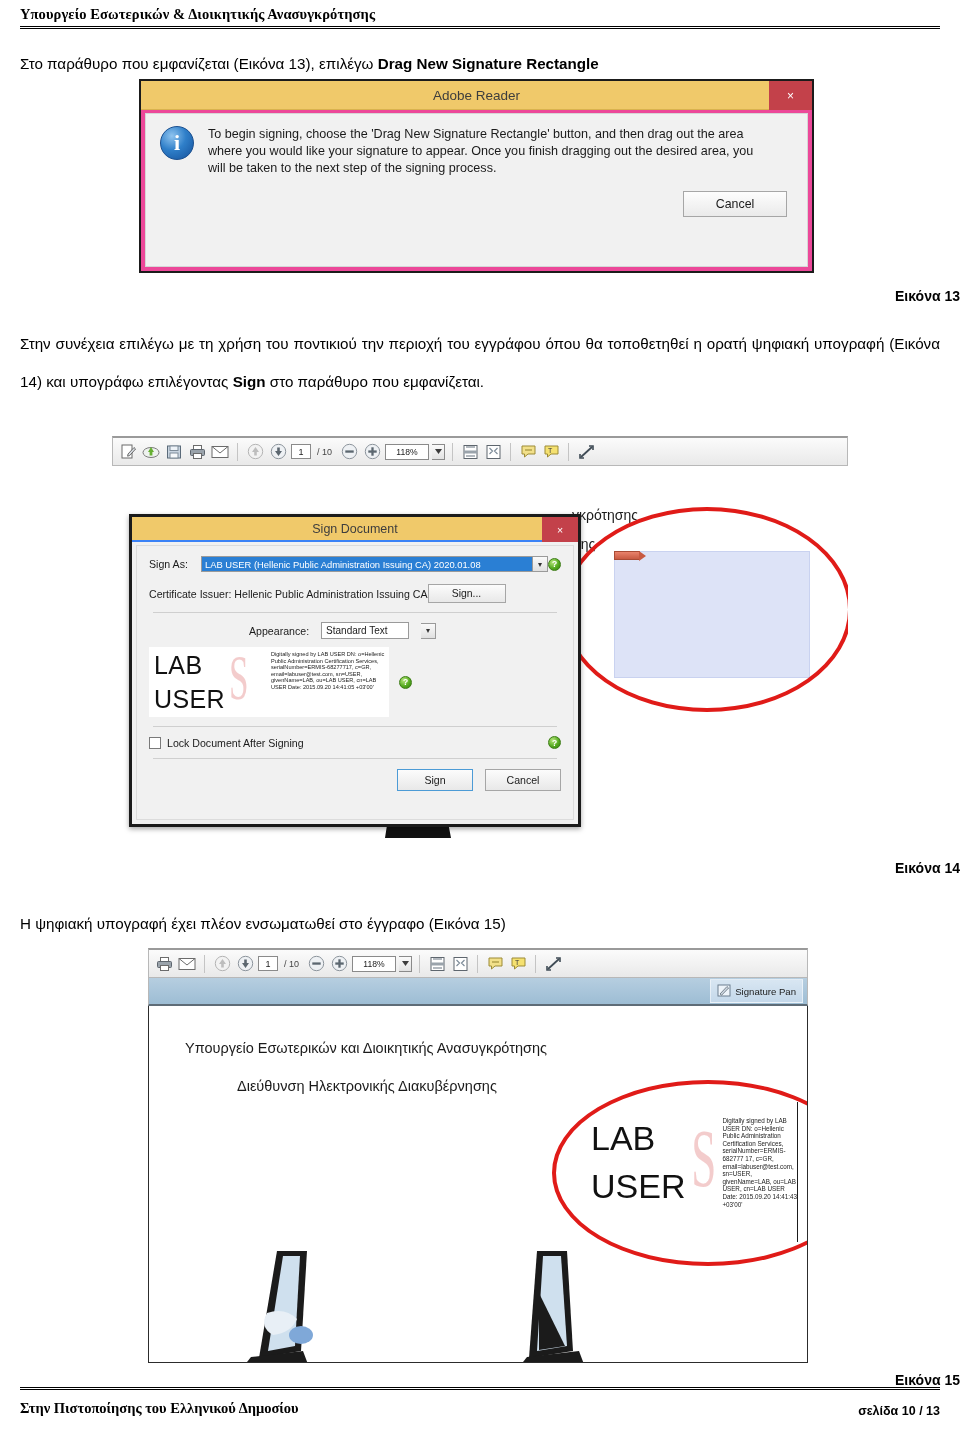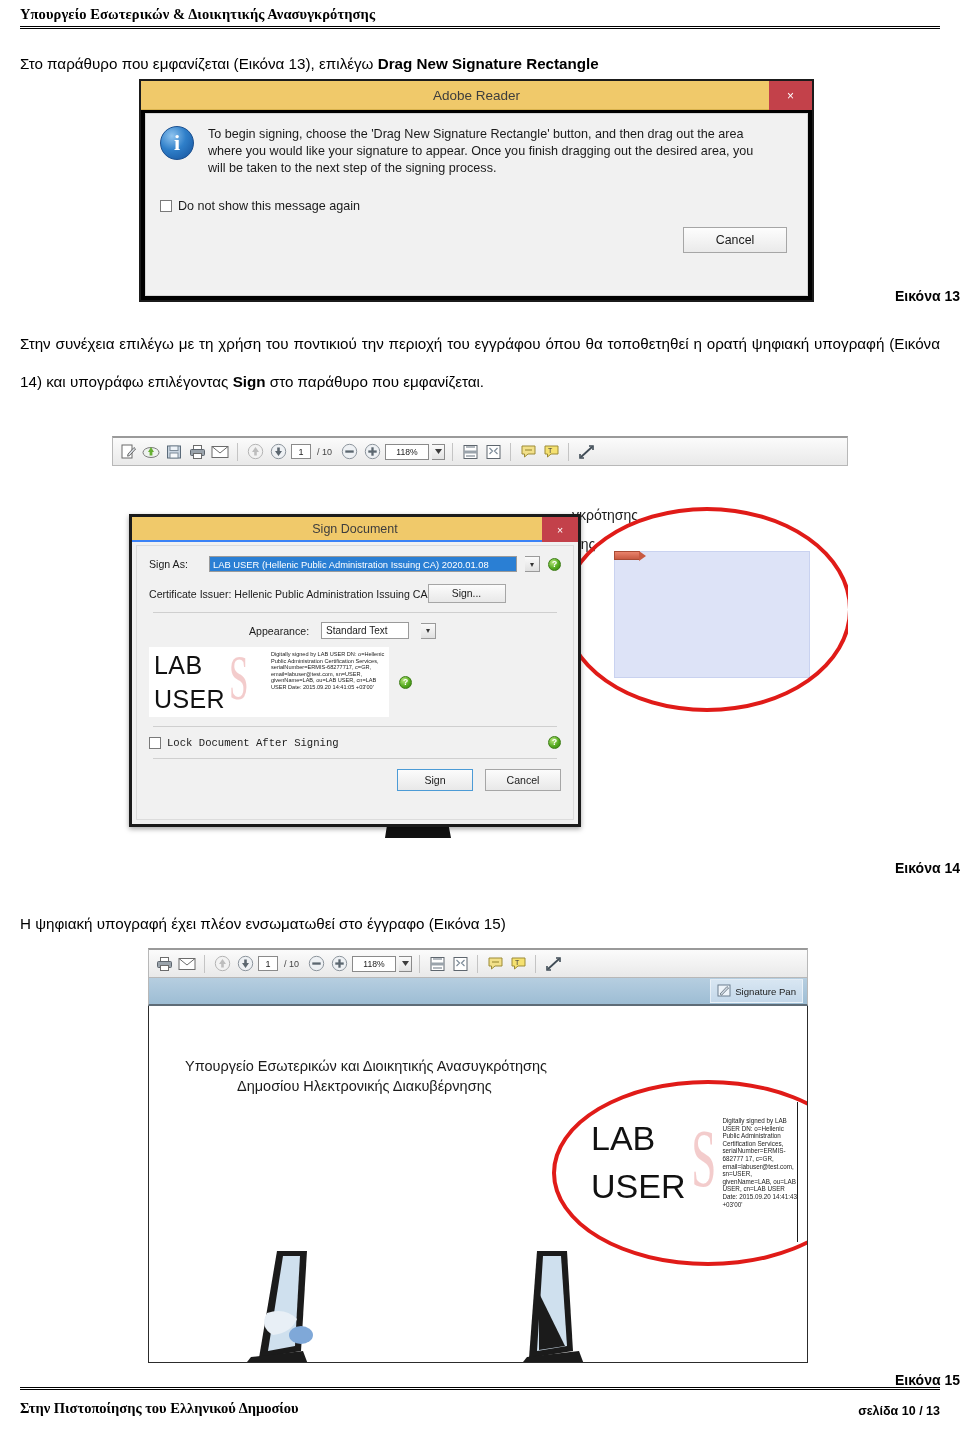--- a/index.html
+++ b/index.html
@@ -36,23 +36,23 @@
   .para b { font-weight:bold; }
   .caption {
     position:absolute; width:100%; text-align:right;
     font-size:14px; font-weight:bold;
     font-family:"Liberation Sans", sans-serif;
   }
   .justified { text-align:justify; text-align-last:left; }
 
   
   #fig13 {
-    position:absolute; left:139px; top:79px; width:675px; height:223px;
+    position:absolute; left:139px; top:79px; width:675px; height:194px;
     border:2.5px solid #1b1b1b;
-    background:#000000;
+    background:#ec4899;
   }
   #fig13 .titlebar {
     height:29px; background:#f0c96a;
     border-bottom:1px solid #d9b24e;
     position:relative;
   }
   #fig13 .titlebar .ttl {
     position:absolute; left:0; right:0; top:0; line-height:29px;
     text-align:center; font-size:13.5px; color:#3d3d3d;
   }
@@ -300,24 +300,20 @@
 <div id="fig13">
   <div class="titlebar">
     <div class="ttl">Adobe Reader</div>
     <div class="closebtn">×</div>
   </div>
   <div class="dlgbody">
     <div class="msgrow">
       <div class="info-icon">i</div>
       <div class="msgtext">To begin signing, choose the 'Drag New Signature Rectangle' button, and then drag out the area where you would like your signature to appear. Once you finish dragging out the desired area, you will be taken to the next step of the signing process.</div>
     </div>
-    <div class="chkrow">
-      <span class="wincheck"></span>
-      <span>Do not show this message again</span>
-    </div>
     <div class="btnrow">
       <div class="winbtn">Cancel</div>
     </div>
   </div>
 </div>
 
 <div class="caption" style="top:288px;">Εικόνα 13</div>
 
 <div class="para justified" style="left:20px; top:325px; width:920px;">
   <span>Στην συνέχεια επιλέγω με τη χρήση του ποντικιού την περιοχή του εγγράφου όπου θα τοποθετηθεί η ορατή ψηφιακή υπογραφή (Εικόνα 14) και υπογράφω επιλέγοντας </span><b>Sign</b><span> στο παράθυρο που εμφανίζεται.</span>
@@ -448,21 +444,21 @@
       </svg>
     </div>
 
     <div id="signdlg">
       <div class="titlebar">
         <div class="ttl">Sign Document</div>
         <div class="closebtn">×</div>
       </div>
       <div class="dlgbody">
 
-        <div class="row" style="gap:8px;">
+        <div class="row" style="">
           <span class="lbl" style="width:52px;">Sign As:</span>
           <span class="signas-select">LAB USER (Hellenic Public Administration Issuing CA) 2020.01.08</span>
           <span class="selarrow">▾</span>
           <span class="help-dot">?</span>
         </div>
 
         <div class="row" style="margin-top:12px; justify-content:flex-start;">
           <span class="lbl">Certificate Issuer: Hellenic Public Administration Issuing CA</span>
           <span class="small-btn">Sign...</span>
         </div>
@@ -479,21 +475,21 @@
           <div class="sig-preview">
             <div class="sig-swirl">S</div>
             <div class="sig-name">LAB USER</div>
             <div class="sig-detail">Digitally signed by LAB USER DN: o=Hellenic Public Administration Certification Services, serialNumber=ERMIS-68277717, c=GR, email=labuser@test.com, sn=USER, givenName=LAB, ou=LAB USER, cn=LAB USER Date: 2015.09.20 14:41:05 +03'00'</div>
           </div>
           <span class="help-dot">?</span>
         </div>
 
         <div class="hdiv"></div>
 
-        <div class="row" style="gap:6px; justify-content:space-between;font-family:Liberation Mono, monospace;">
+        <div class="row" style="gap:6px; justify-content:space-between;">
           <span style="display:flex; align-items:center; gap:6px;">
             <span class="wincheck"></span>
             <span class="lbl">Lock Document After Signing</span>
           </span>
           <span class="help-dot">?</span>
         </div>
 
         <div class="hdiv"></div>
 
         <div class="sign-btns" style="margin-top:10px;">
@@ -601,22 +597,22 @@
         <svg width="14" height="13" viewBox="0 0 14 13">
             <rect x="1" y="1" width="12" height="11" fill="#eef4fa" stroke="#6d7f8f"></rect>
             <path d="M3 10 L10 2.5 L11.6 4 L4.6 11.2 Z" fill="#cfd8e2" stroke="#4c5a66" stroke-width=".7"></path>
           </svg>
       </span>
       <span>Signature Pan</span>
     </span>
   </div>
 
   <div class="canvas">
-    <div class="doc-greek" style="left:36px; top:52px; font-size:14.5px;">Υπουργείο Εσωτερικών και Διοικητικής Ανασυγκρότησης</div>
-    <div class="doc-greek" style="left:88px; top:72px; font-size:14.5px;">Δημοσίου Ηλεκτρονικής Διακυβέρνησης</div>
+    <div class="doc-greek" style="left:36px; top:34px; font-size:14.5px;">Υπουργείο Εσωτερικών και Διοικητικής Ανασυγκρότησης</div>
+    <div class="doc-greek" style="left:88px; top:72px; font-size:14.5px;">Διεύθυνση Ηλεκτρονικής Διακυβέρνησης</div>
 
     <div style="position:absolute; left:440px; top:108px; width:210px; height:108px; display:flex;">
       <div class="sig-swirl" style="left:92px; top:-2px; font-size:82px;">S</div>
       <div style="font-size:34px; line-height:48px; color:#111; padding-left:2px; position:relative; z-index:2;">LAB USER</div>
       <div style="font-size:6.3px; line-height:7.6px; color:#1b1b1b; width:98px; padding-top:3px; position:relative; z-index:2; word-break:break-word;">Digitally signed by LAB USER DN: o=Hellenic Public Administration Certification Services, serialNumber=ERMIS-682777 17, c=GR, email=labuser@test.com, sn=USER, givenName=LAB, ou=LAB USER, cn=LAB USER Date: 2015.09.20 14:41:43 +03'00'</div>
     </div>
 
     <div style="position:absolute; left:648px; top:96px; width:1px; height:140px; background:#1b1b1b;"></div>
 
     <div class="red-ellipse" style="left:403px; top:74px; width:312px; height:186px;"></div>

